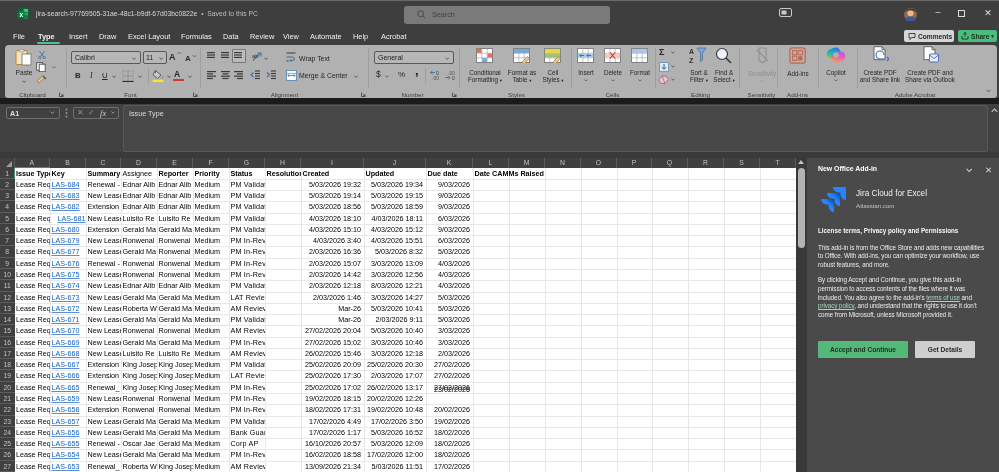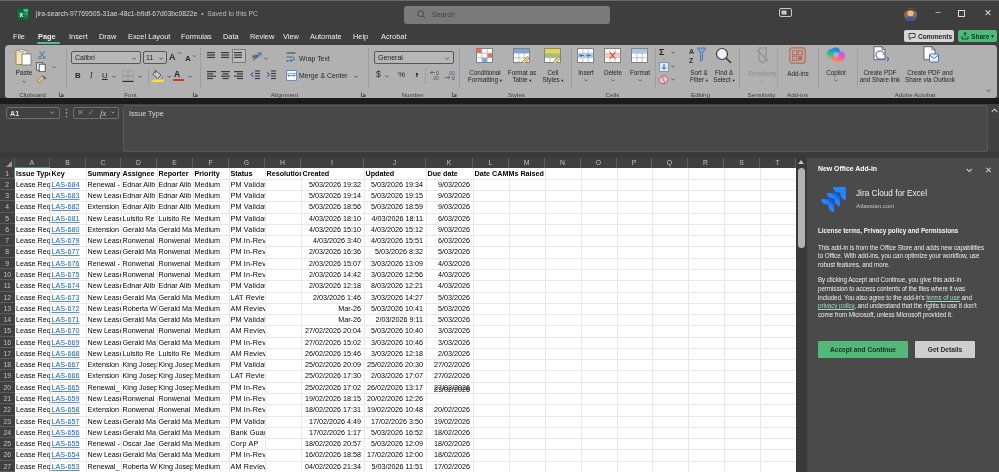--- a/index.html
+++ b/index.html
@@ -47,21 +47,21 @@
 <circle cx="6.5" cy="6.5" r="6.5" fill="#8a6a52"></circle>
 <circle cx="6.5" cy="5.2" r="3.1" fill="#e8b88e"></circle>
 <path d="M6.5 0.4 a6 6 0 0 1 5.4 3.6 q-2.4 -1.8 -5.4 -1.8 q-3 0 -5.4 1.8 A6 6 0 0 1 6.5 0.4z" fill="#4a3526"></path>
 <path d="M1 11 q2.2-2.6 5.5-2.6 q3.3 0 5.5 2.6 a6.5 6.5 0 0 1-11 0z" fill="#39589e"></path>
 </svg>
 <div class="ab" style="left:933px;top:7px;width:10px;height:14px;color:#e0e0e0;font-size:9px;text-align:center">–</div>
 <div class="ab" style="left:958px;top:9.5px;width:7px;height:7px;border:1px solid #dcdcdc"></div>
 <div class="ab" style="left:983px;top:7px;width:10px;height:12px;color:#e0e0e0;font-size:9px;text-align:center;line-height:12px">✕</div>
 <div class="ab" style="left:0;top:27px;width:999px;height:18px;background:#3e3e3e"></div>
 <div class="ab" style="left:13px;top:32px;font-size:7.4px;color:#f0f0f0;font-weight:normal">File</div>
-<div class="ab" style="left:38px;top:32px;font-size:7.4px;color:#f0f0f0;font-weight:bold">Page</div>
+<div class="ab" style="left:38px;top:32px;font-size:7.4px;color:#f0f0f0;font-weight:bold">Type</div>
 <div class="ab" style="left:69px;top:32px;font-size:7.4px;color:#f0f0f0;font-weight:normal">Insert</div>
 <div class="ab" style="left:99px;top:32px;font-size:7.4px;color:#f0f0f0;font-weight:normal">Draw</div>
 <div class="ab" style="left:128px;top:32px;font-size:7.4px;color:#f0f0f0;font-weight:normal">Excel Layout</div>
 <div class="ab" style="left:181px;top:32px;font-size:7.4px;color:#f0f0f0;font-weight:normal">Formulas</div>
 <div class="ab" style="left:223px;top:32px;font-size:7.4px;color:#f0f0f0;font-weight:normal">Data</div>
 <div class="ab" style="left:250px;top:32px;font-size:7.4px;color:#f0f0f0;font-weight:normal">Review</div>
 <div class="ab" style="left:283px;top:32px;font-size:7.4px;color:#f0f0f0;font-weight:normal">View</div>
 <div class="ab" style="left:310px;top:32px;font-size:7.4px;color:#f0f0f0;font-weight:normal">Automate</div>
 <div class="ab" style="left:353px;top:32px;font-size:7.4px;color:#f0f0f0;font-weight:normal">Help</div>
 <div class="ab" style="left:381px;top:32px;font-size:7.4px;color:#f0f0f0;font-weight:normal">Acrobat</div>
@@ -555,21 +555,21 @@
 <div class="glh" style="left:14.5px;top:393.00px;width:781.00px"></div>
 <div class="glh" style="left:14.5px;top:404.27px;width:781.00px"></div>
 <div class="glh" style="left:14.5px;top:415.54px;width:781.00px"></div>
 <div class="glh" style="left:14.5px;top:426.81px;width:781.00px"></div>
 <div class="glh" style="left:14.5px;top:438.08px;width:781.00px"></div>
 <div class="glh" style="left:14.5px;top:449.35px;width:781.00px"></div>
 <div class="glh" style="left:14.5px;top:460.62px;width:781.00px"></div>
 <div class="cell" style="left:14.5px;top:167.60px;width:35.5px;font-weight:bold">Issue Type</div>
 <div class="cell" style="left:50px;top:167.60px;width:36px;font-weight:bold">Key</div>
 <div class="cell" style="left:86px;top:167.60px;width:35px;font-weight:bold">Summary</div>
-<div class="cell" style="left:121px;top:167.60px;width:36px;font-weight:bold">Assignee</div>
+<div class="cell" style="left:121px;top:167.60px;width:36px;font-weight:normal">Assignee</div>
 <div class="cell" style="left:157px;top:167.60px;width:36px;font-weight:bold">Reporter</div>
 <div class="cell" style="left:193px;top:167.60px;width:36px;font-weight:bold">Priority</div>
 <div class="cell" style="left:229px;top:167.60px;width:36px;font-weight:bold">Status</div>
 <div class="cell" style="left:265px;top:167.60px;width:36px;font-weight:bold">Resolution</div>
 <div class="cell" style="left:301px;top:167.60px;width:63px;font-weight:bold">Created</div>
 <div class="cell" style="left:364px;top:167.60px;width:62px;font-weight:bold">Updated</div>
 <div class="cell" style="left:426px;top:167.60px;width:47px;font-weight:bold">Due date</div>
 <div class="cell" style="left:473px;top:167.60px;width:76px;font-weight:bold">Date CAMMs Raised</div>
 <div class="cell" style="left:14.5px;top:178.87px;width:35.5px">Lease Req</div>
 <div class="cell" style="left:50px;top:178.87px;width:36px;color:#0f62c7;text-decoration:underline;text-decoration-thickness:0.6px;text-underline-offset:1px;text-decoration-color:#5b8fd0">LAS-684</div>
@@ -595,21 +595,21 @@
 <div class="cell" style="left:50px;top:201.41px;width:36px;color:#0f62c7;text-decoration:underline;text-decoration-thickness:0.6px;text-underline-offset:1px;text-decoration-color:#5b8fd0">LAS-682</div>
 <div class="cell" style="left:86px;top:201.41px;width:35px">Extension</div>
 <div class="cell" style="left:121px;top:201.41px;width:36px">Ednar Alib</div>
 <div class="cell" style="left:157px;top:201.41px;width:36px">Ednar Alib</div>
 <div class="cell" style="left:193px;top:201.41px;width:36px">Medium</div>
 <div class="cell" style="left:229px;top:201.41px;width:36px;letter-spacing:0.18px">PM Validati</div>
 <div class="cellr" style="left:301px;top:201.41px;width:63px">5/03/2026 18:56</div>
 <div class="cellr" style="left:364px;top:201.41px;width:62px">5/03/2026 18:59</div>
 <div class="cellr" style="left:426px;top:201.41px;width:47px">9/03/2026</div>
 <div class="cell" style="left:14.5px;top:212.68px;width:35.5px">Lease Req</div>
-<div class="cell" style="left:50px;top:212.68px;width:36px;color:#0f62c7;text-decoration:underline;text-decoration-thickness:0.6px;text-underline-offset:1px;text-decoration-color:#5b8fd0">LAS-681</div>
+<div class="cell" style="left:56px;top:212.68px;width:36px;color:#0f62c7;text-decoration:underline;text-decoration-thickness:0.6px;text-underline-offset:1px;text-decoration-color:#5b8fd0">LAS-681</div>
 <div class="cell" style="left:86px;top:212.68px;width:35px">New Lease</div>
 <div class="cell" style="left:121px;top:212.68px;width:36px">Luisito Re</div>
 <div class="cell" style="left:157px;top:212.68px;width:36px">Luisito Re</div>
 <div class="cell" style="left:193px;top:212.68px;width:36px">Medium</div>
 <div class="cell" style="left:229px;top:212.68px;width:36px;letter-spacing:0.18px">PM Validati</div>
 <div class="cellr" style="left:301px;top:212.68px;width:63px">4/03/2026 18:10</div>
 <div class="cellr" style="left:364px;top:212.68px;width:62px">4/03/2026 18:11</div>
 <div class="cellr" style="left:426px;top:212.68px;width:47px">6/03/2026</div>
 <div class="cell" style="left:14.5px;top:223.95px;width:35.5px">Lease Req</div>
 <div class="cell" style="left:50px;top:223.95px;width:36px;color:#0f62c7;text-decoration:underline;text-decoration-thickness:0.6px;text-underline-offset:1px;text-decoration-color:#5b8fd0">LAS-680</div>
@@ -801,41 +801,41 @@
 <div class="cellr" style="left:301px;top:426.81px;width:63px">17/02/2026 1:17</div>
 <div class="cellr" style="left:364px;top:426.81px;width:62px">5/03/2026 16:52</div>
 <div class="cellr" style="left:426px;top:426.81px;width:47px">18/02/2026</div>
 <div class="cell" style="left:14.5px;top:438.08px;width:35.5px">Lease Req</div>
 <div class="cell" style="left:50px;top:438.08px;width:36px;color:#0f62c7;text-decoration:underline;text-decoration-thickness:0.6px;text-underline-offset:1px;text-decoration-color:#5b8fd0">LAS-655</div>
 <div class="cell" style="left:86px;top:438.08px;width:35px">Renewal -</div>
 <div class="cell" style="left:121px;top:438.08px;width:36px">Oscar Jae</div>
 <div class="cell" style="left:157px;top:438.08px;width:36px">Gerald Ma</div>
 <div class="cell" style="left:193px;top:438.08px;width:36px">Medium</div>
 <div class="cell" style="left:229px;top:438.08px;width:36px;letter-spacing:0.18px">Corp AP</div>
-<div class="cellr" style="left:301px;top:438.08px;width:63px">18/02/2026 20:57</div>
+<div class="cellr" style="left:301px;top:438.08px;width:63px">16/10/2026 20:57</div>
 <div class="cellr" style="left:364px;top:438.08px;width:62px">5/03/2026 12:09</div>
 <div class="cellr" style="left:426px;top:438.08px;width:47px">18/02/2026</div>
 <div class="cell" style="left:14.5px;top:449.35px;width:35.5px">Lease Req</div>
 <div class="cell" style="left:50px;top:449.35px;width:36px;color:#0f62c7;text-decoration:underline;text-decoration-thickness:0.6px;text-underline-offset:1px;text-decoration-color:#5b8fd0">LAS-654</div>
 <div class="cell" style="left:86px;top:449.35px;width:35px">New Lease</div>
 <div class="cell" style="left:121px;top:449.35px;width:36px">Gerald Ma</div>
 <div class="cell" style="left:157px;top:449.35px;width:36px">Gerald Ma</div>
 <div class="cell" style="left:193px;top:449.35px;width:36px">Medium</div>
 <div class="cell" style="left:229px;top:449.35px;width:36px;letter-spacing:0.18px">PM In-Rev</div>
 <div class="cellr" style="left:301px;top:449.35px;width:63px">16/02/2026 18:58</div>
 <div class="cellr" style="left:364px;top:449.35px;width:62px">17/02/2026 12:00</div>
 <div class="cellr" style="left:426px;top:449.35px;width:47px">18/02/2026</div>
 <div class="cell" style="left:14.5px;top:460.62px;width:35.5px">Lease Req</div>
 <div class="cell" style="left:50px;top:460.62px;width:36px;color:#0f62c7;text-decoration:underline;text-decoration-thickness:0.6px;text-underline-offset:1px;text-decoration-color:#5b8fd0">LAS-653</div>
 <div class="cell" style="left:86px;top:460.62px;width:35px">Renewal_</div>
 <div class="cell" style="left:121px;top:460.62px;width:36px">Roberta W</div>
 <div class="cell" style="left:157px;top:460.62px;width:36px">King Josep</div>
 <div class="cell" style="left:193px;top:460.62px;width:36px">Medium</div>
 <div class="cell" style="left:229px;top:460.62px;width:36px;letter-spacing:0.18px">AM Review</div>
-<div class="cellr" style="left:301px;top:460.62px;width:63px">04/02/2026 21:34</div>
+<div class="cellr" style="left:301px;top:460.62px;width:63px">13/09/2026 21:34</div>
 <div class="cellr" style="left:364px;top:460.62px;width:62px">5/03/2026 11:51</div>
 <div class="cellr" style="left:426px;top:460.62px;width:47px">17/02/2026</div>
 <div class="ab" style="left:795.5px;top:158.0px;width:11.5px;height:314.0px;background:#393939"></div>
 <div class="ab" style="left:798.0px;top:160.0px;width:0;height:0;border-left:3.2px solid transparent;border-right:3.2px solid transparent;border-bottom:4.5px solid #c3c3c3"></div>
 <div class="ab" style="left:797.7px;top:168.0px;width:7px;height:80px;background:#b3b3b3;border-radius:3.5px"></div>
 <div class="ab" style="left:807px;top:158.0px;width:192px;height:314.0px;background:#4a4a4a"></div>
 <div class="ab" style="left:818px;top:165px;font-size:6.9px;font-weight:bold;color:#fff">New Office Add-in</div>
 <svg class="ab" style="left:966px;top:168px" width="6.5" height="4.5" viewBox="0 0 10 7">
     <path d="M1 1.5 L5 5.5 L9 1.5" fill="none" stroke="#d8d8d8" stroke-width="1.6"></path>
   </svg>

